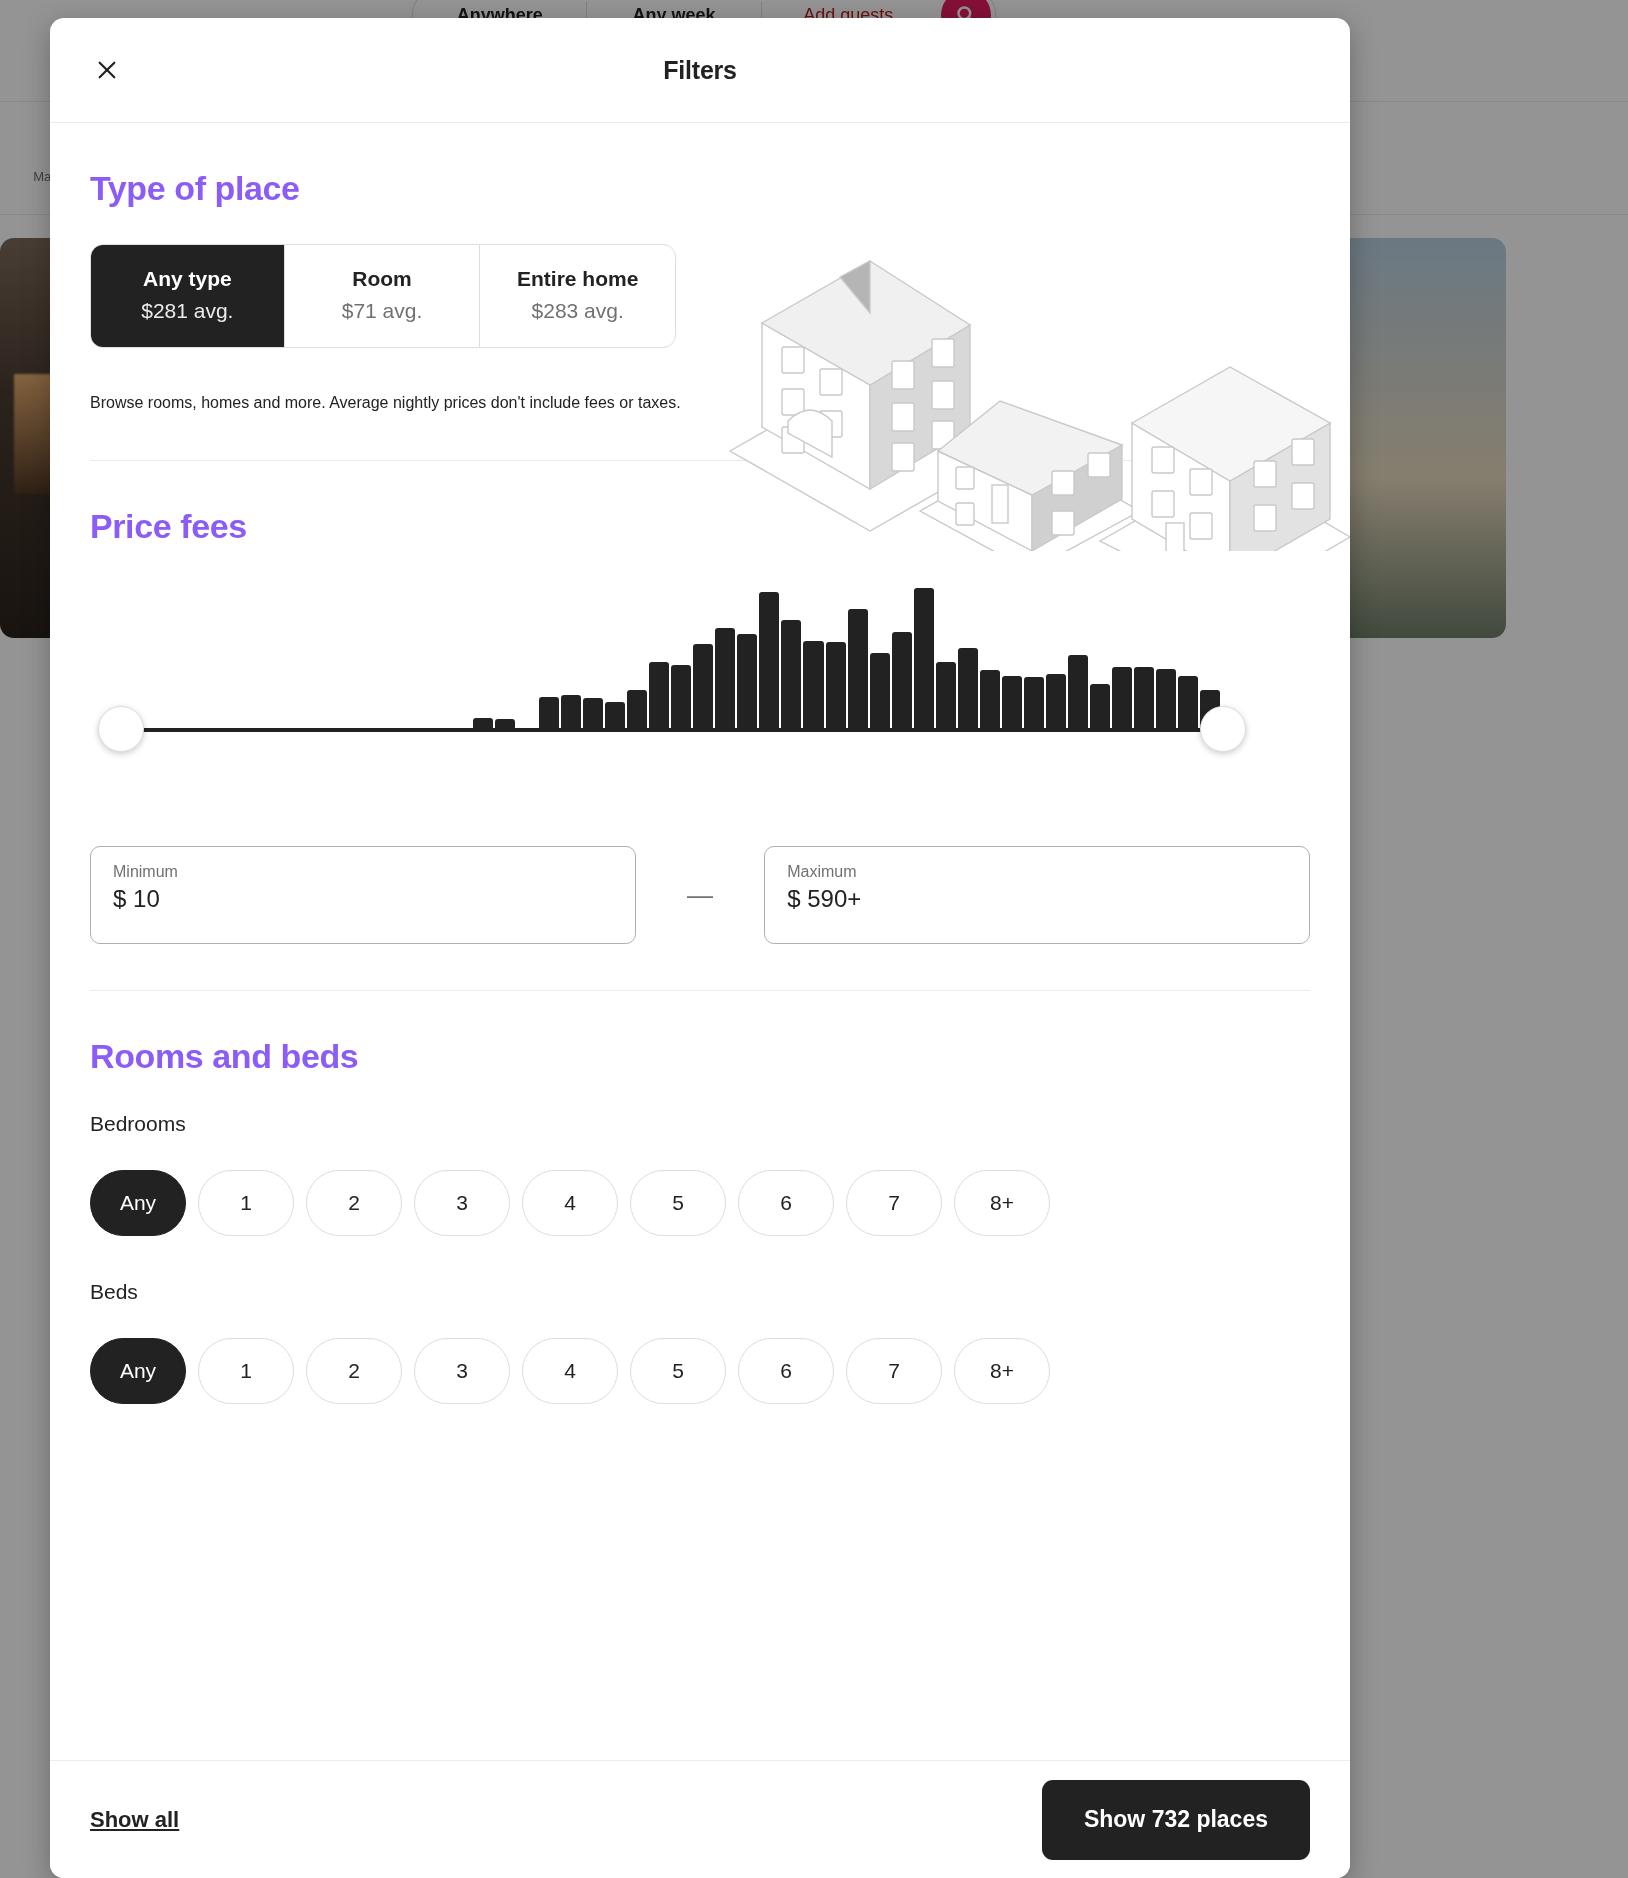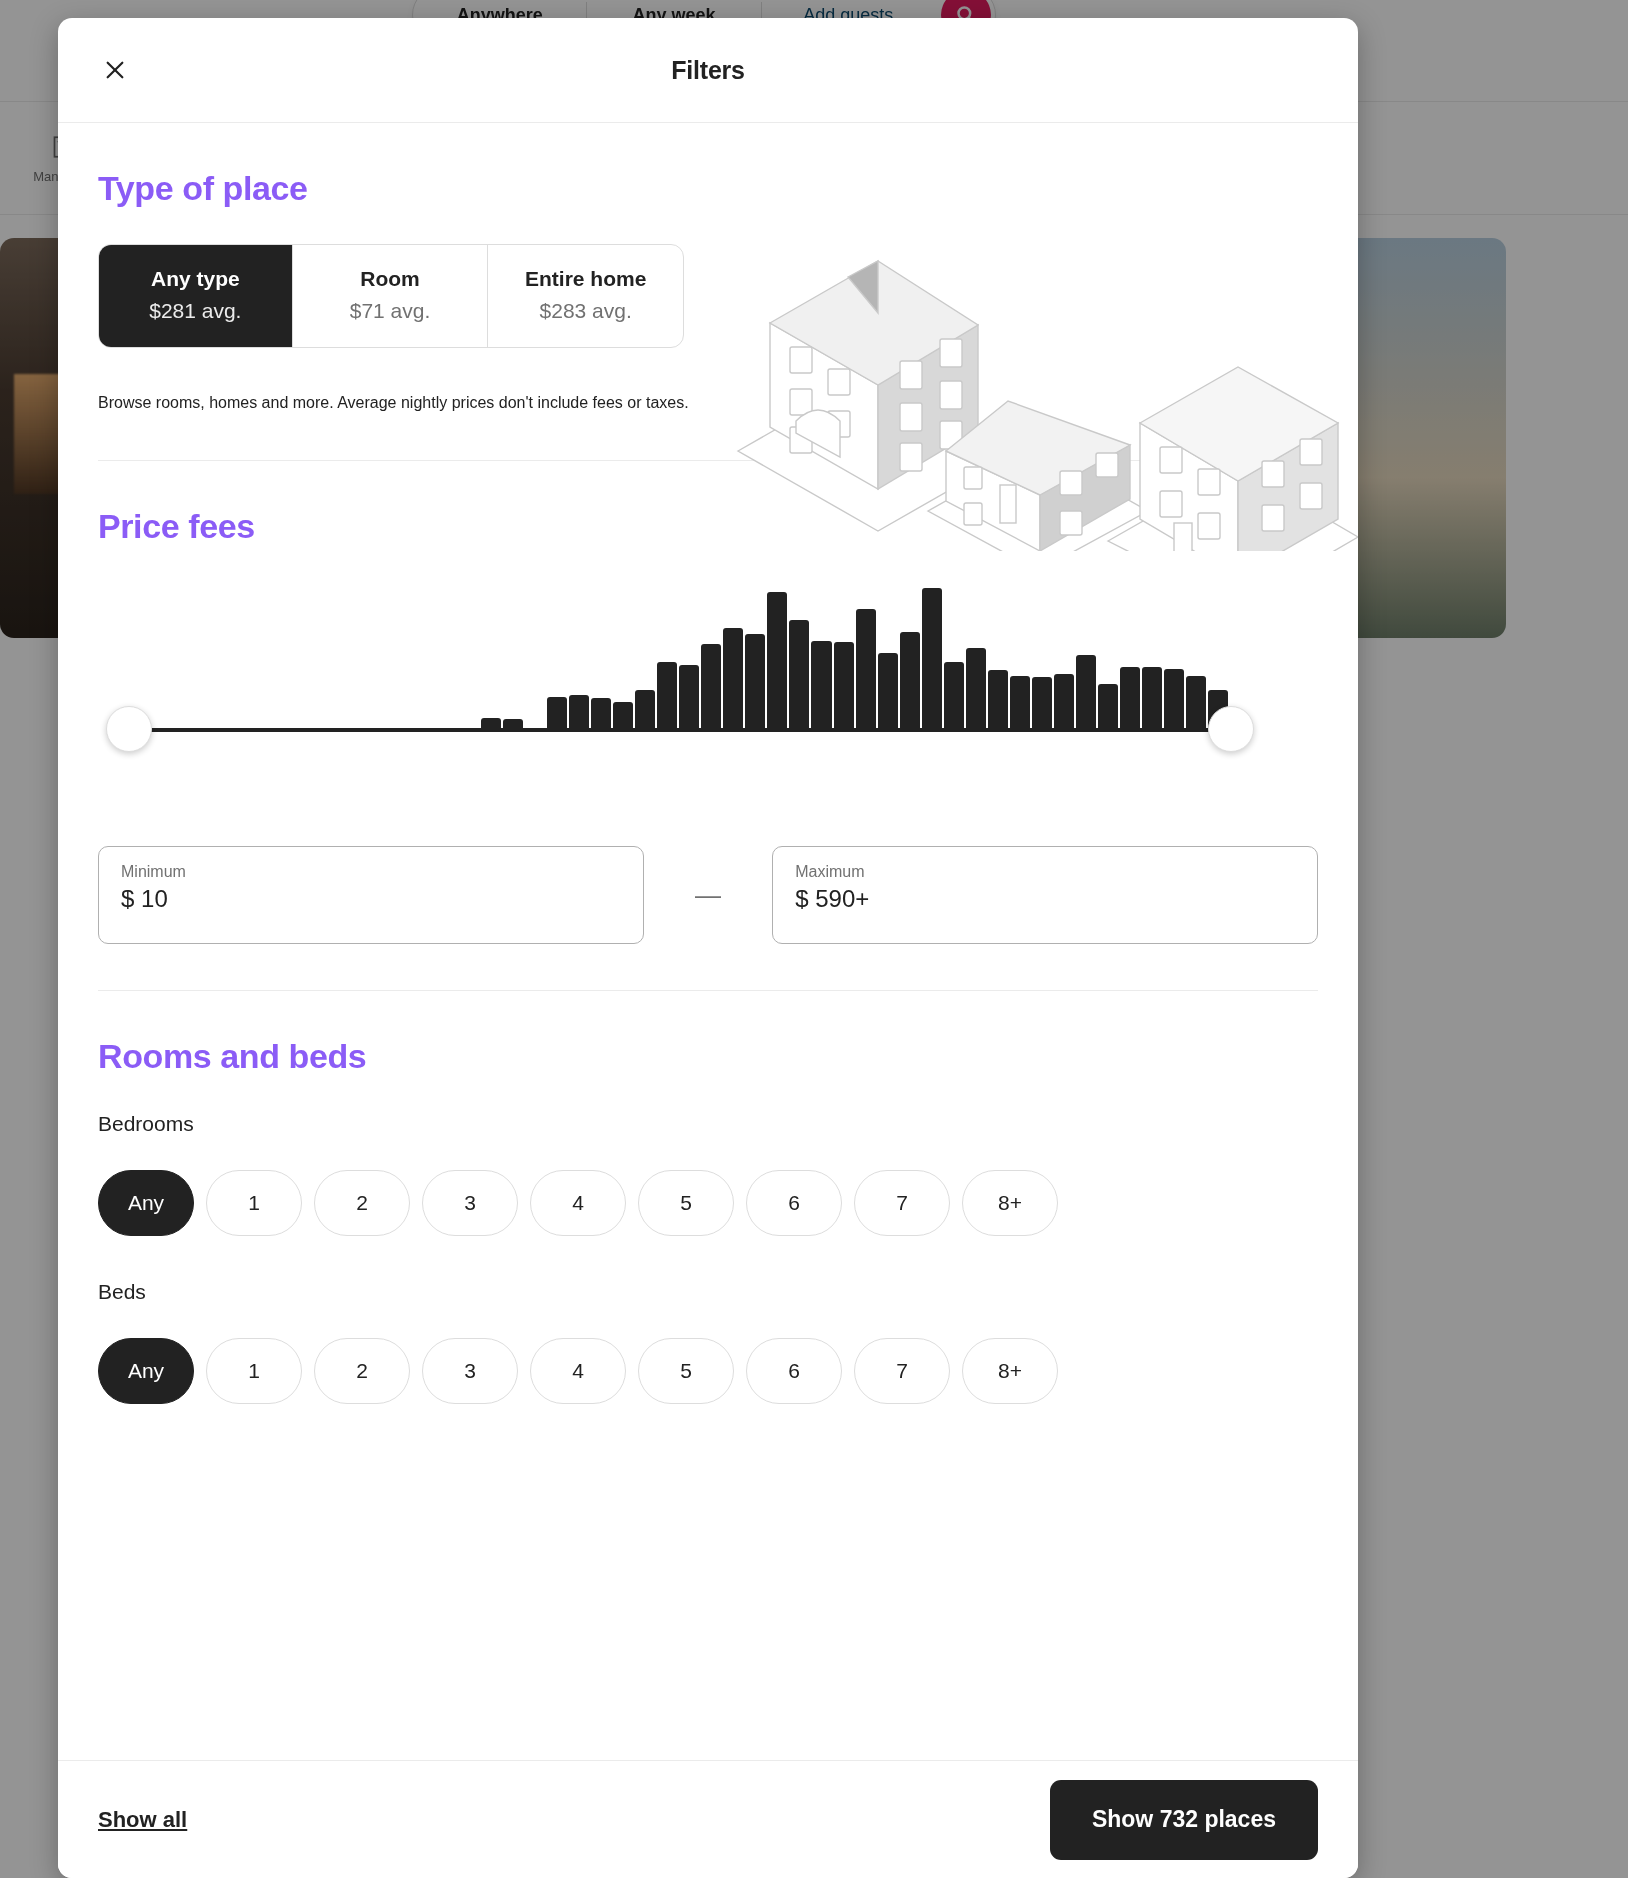--- a/index.html
+++ b/index.html
@@ -24,21 +24,21 @@
     position: absolute; left: 412px; top: -14px;
     width: 584px; height: 58px;
     background: #ffffff; border: 1px solid #dddddd; border-radius: 40px;
     display: flex; align-items: center;
     box-shadow: 0 2px 6px rgba(0,0,0,0.06);
   }
   #bg-search .seg {
     flex: 1; text-align: center; font-size: 18px; color: #222222;
     font-weight: 600; padding: 0 6px; white-space: nowrap;
   }
-  #bg-search .seg.muted { color: #0c4a6e; font-weight: 400; }
+  #bg-search .seg.muted { color: #b91c1c; font-weight: 400; }
   #bg-search .divider { width: 1px; height: 26px; background: #dddddd; }
   #bg-search .searchbtn {
     width: 50px; height: 50px; border-radius: 50%;
     background: #e31c5f; margin-left: 6px; margin-right: 4px;
     display: flex; align-items: center; justify-content: center;
     flex: 0 0 auto;
   }
   #bg-categories {
     position: absolute; left: 0; top: 103px; width: 1628px; height: 112px;
     display: flex; align-items: center; gap: 46px; padding-left: 24px;
@@ -71,21 +71,21 @@
 
   
   #dim {
     position: absolute; inset: 0;
     background: rgba(0,0,0,0.42);
   }
 
   
   #modal {
     position: absolute;
-    left: 58px; top: 18px;
+    left: 50px; top: 18px;
     width: 1300px; height: 1860px;
     background: #ffffff;
     border-radius: 14px;
     box-shadow: 0 8px 28px rgba(0,0,0,0.28);
     display: flex; flex-direction: column;
     overflow: hidden;
   }
 
   
   #modal-header {

